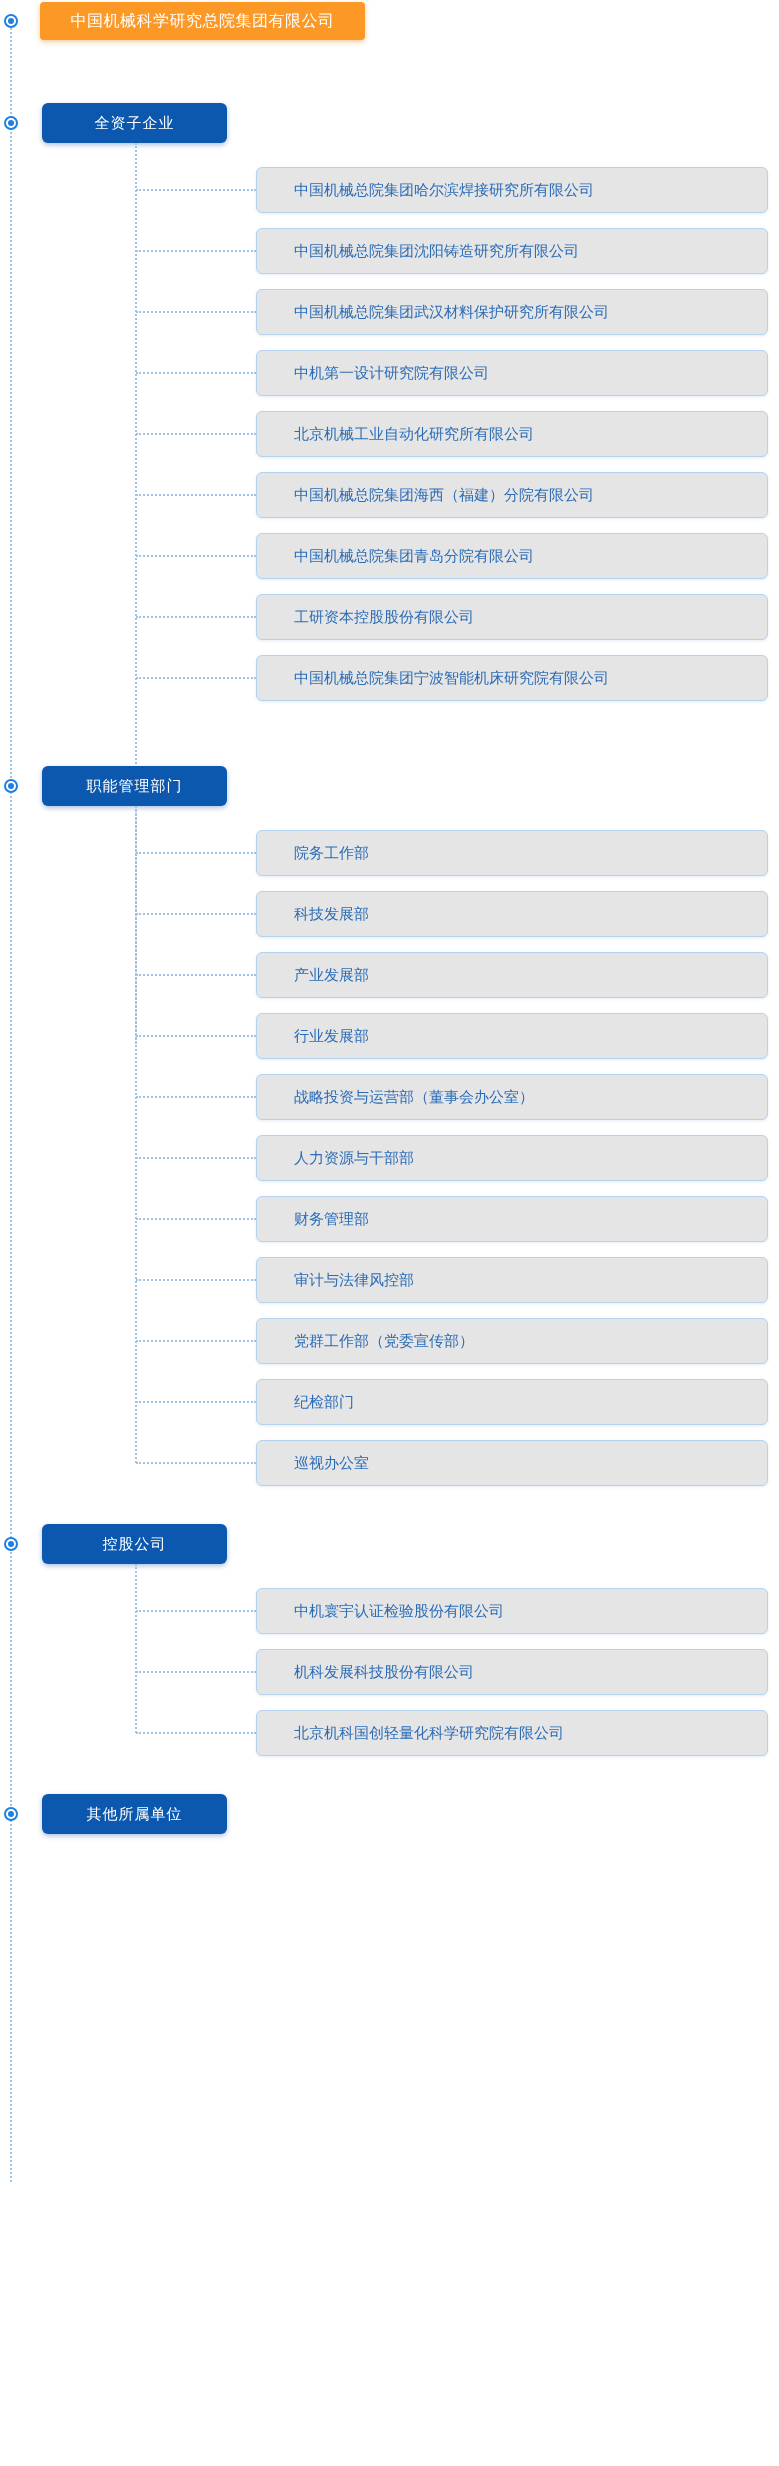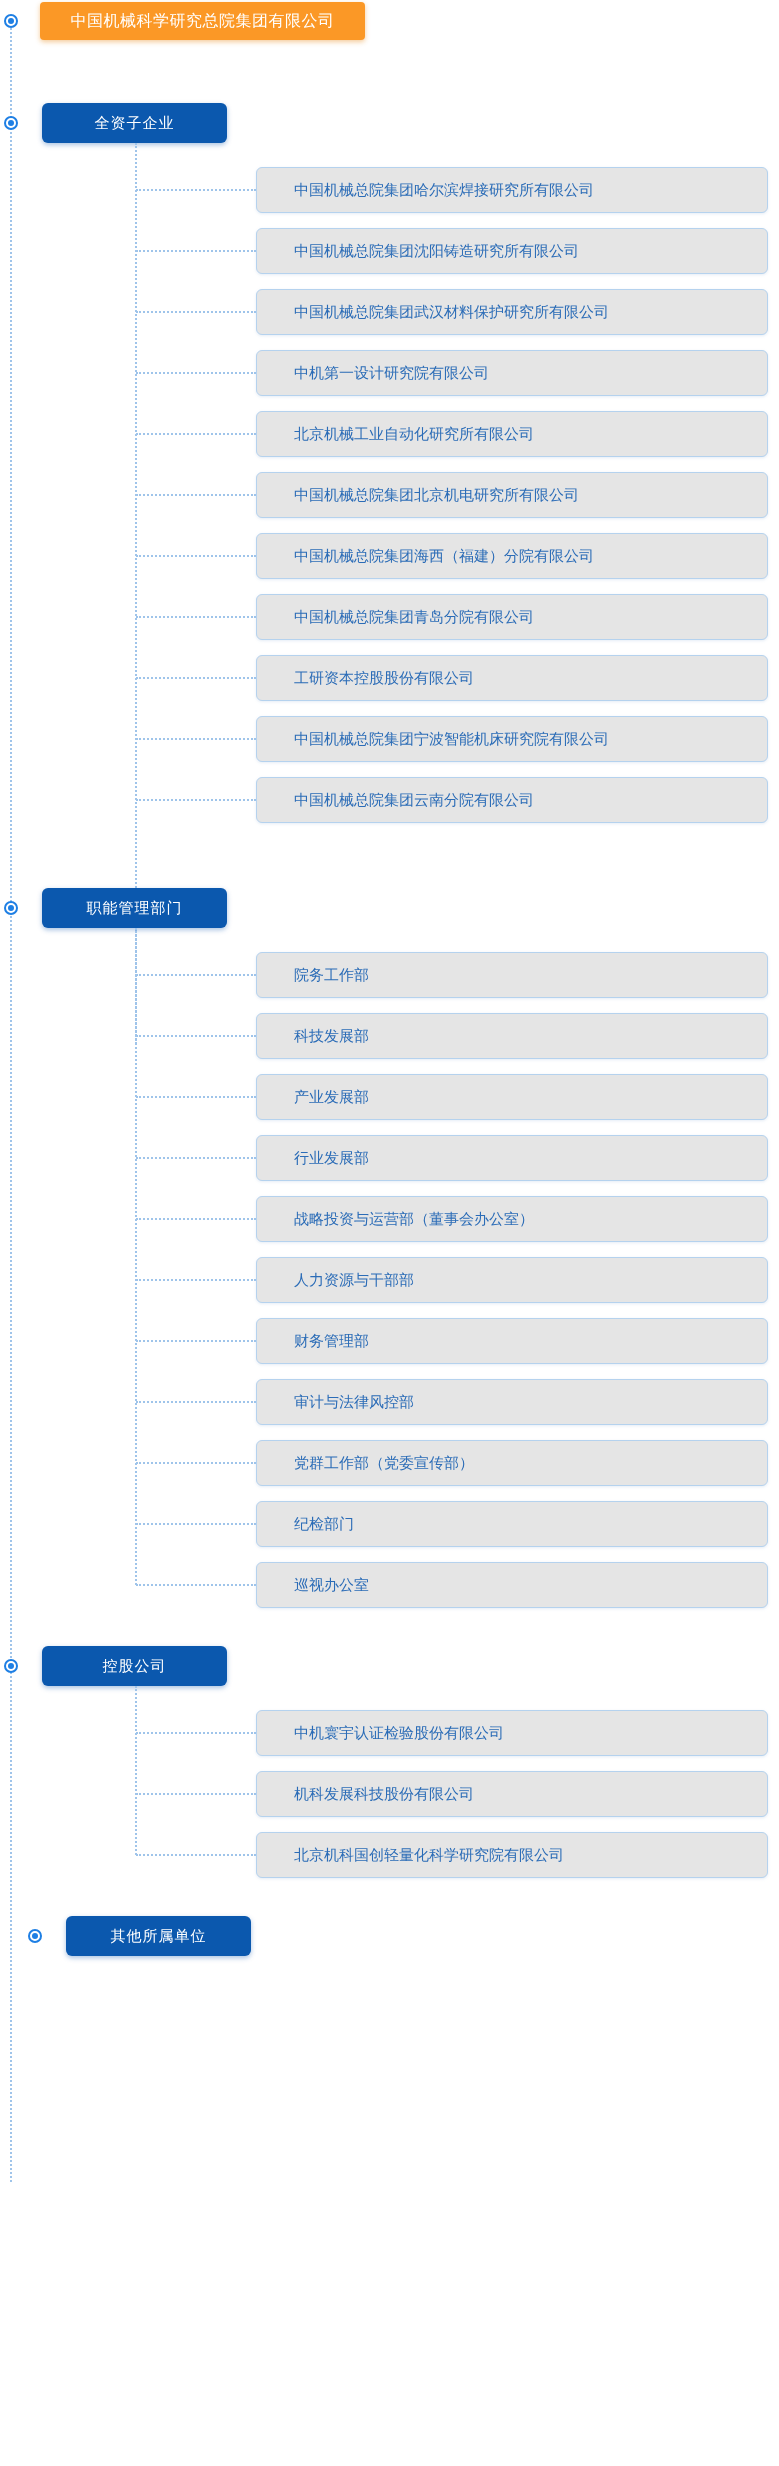--- a/index.html
+++ b/index.html
@@ -33,21 +33,21 @@
     color: #fff; font-size: 16px; letter-spacing: .5px;
     display: flex; align-items: center; justify-content: center;
     box-shadow: 0 2px 5px rgba(230,140,30,.45);
   }
 
   
   .section { position: relative; }
   #sections .section:nth-child(1) { margin-top: 63px; }
   #sections .section:nth-child(2) { margin-top: 65px; }
   #sections .section:nth-child(3) { margin-top: 38px; }
-  #sections .section:nth-child(4) { margin-top: 38px; padding-left: 24px; }
+  #sections .section:nth-child(4) { margin-top: 38px; }
 
   .section-head { position: relative; height: 40px; }
   .section-head .bullet { top: 13px; }
   .section-box {
     position: absolute; left: 42px; top: 0; width: 185px; height: 40px;
     background: var(--section_blue); border-radius: 6px;
     color: #fff; font-size: 15px; letter-spacing: 1px;
     display: flex; align-items: center; justify-content: center;
     box-shadow: 0 2px 5px rgba(10,80,170,.35);
   }
@@ -105,36 +105,30 @@
           <div class="item-row">
             <div class="item-box">中国机械总院集团武汉材料保护研究所有限公司</div>
           </div>
           <div class="item-row">
             <div class="item-box">中机第一设计研究院有限公司</div>
           </div>
           <div class="item-row">
             <div class="item-box">北京机械工业自动化研究所有限公司</div>
           </div>
           <div class="item-row">
-            <div class="item-box">中国机械总院集团北京机电研究所有限公司</div>
-          </div>
-          <div class="item-row">
             <div class="item-box">中国机械总院集团海西（福建）分院有限公司</div>
           </div>
           <div class="item-row">
             <div class="item-box">中国机械总院集团青岛分院有限公司</div>
           </div>
           <div class="item-row">
             <div class="item-box">工研资本控股股份有限公司</div>
           </div>
           <div class="item-row">
             <div class="item-box">中国机械总院集团宁波智能机床研究院有限公司</div>
-          </div>
-          <div class="item-row">
-            <div class="item-box">中国机械总院集团云南分院有限公司</div>
           </div>
         </div>
       </section>
       <section class="section">
         <div class="section-head">
           <span class="bullet">
             <span class="dot"></span>
           </span>
           <div class="section-box">职能管理部门</div>
         </div>

